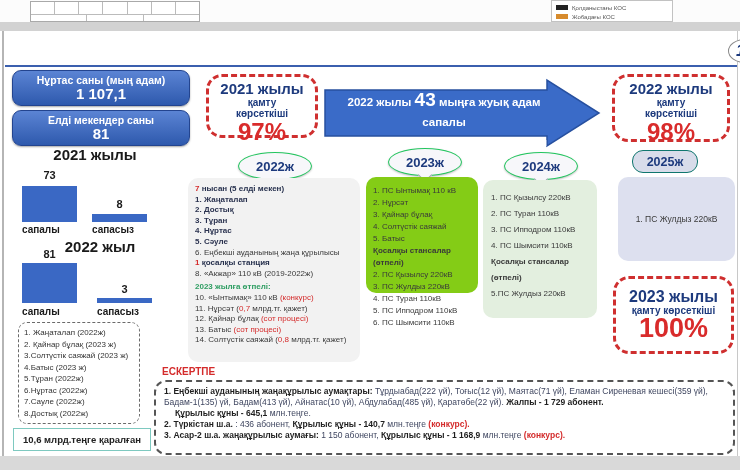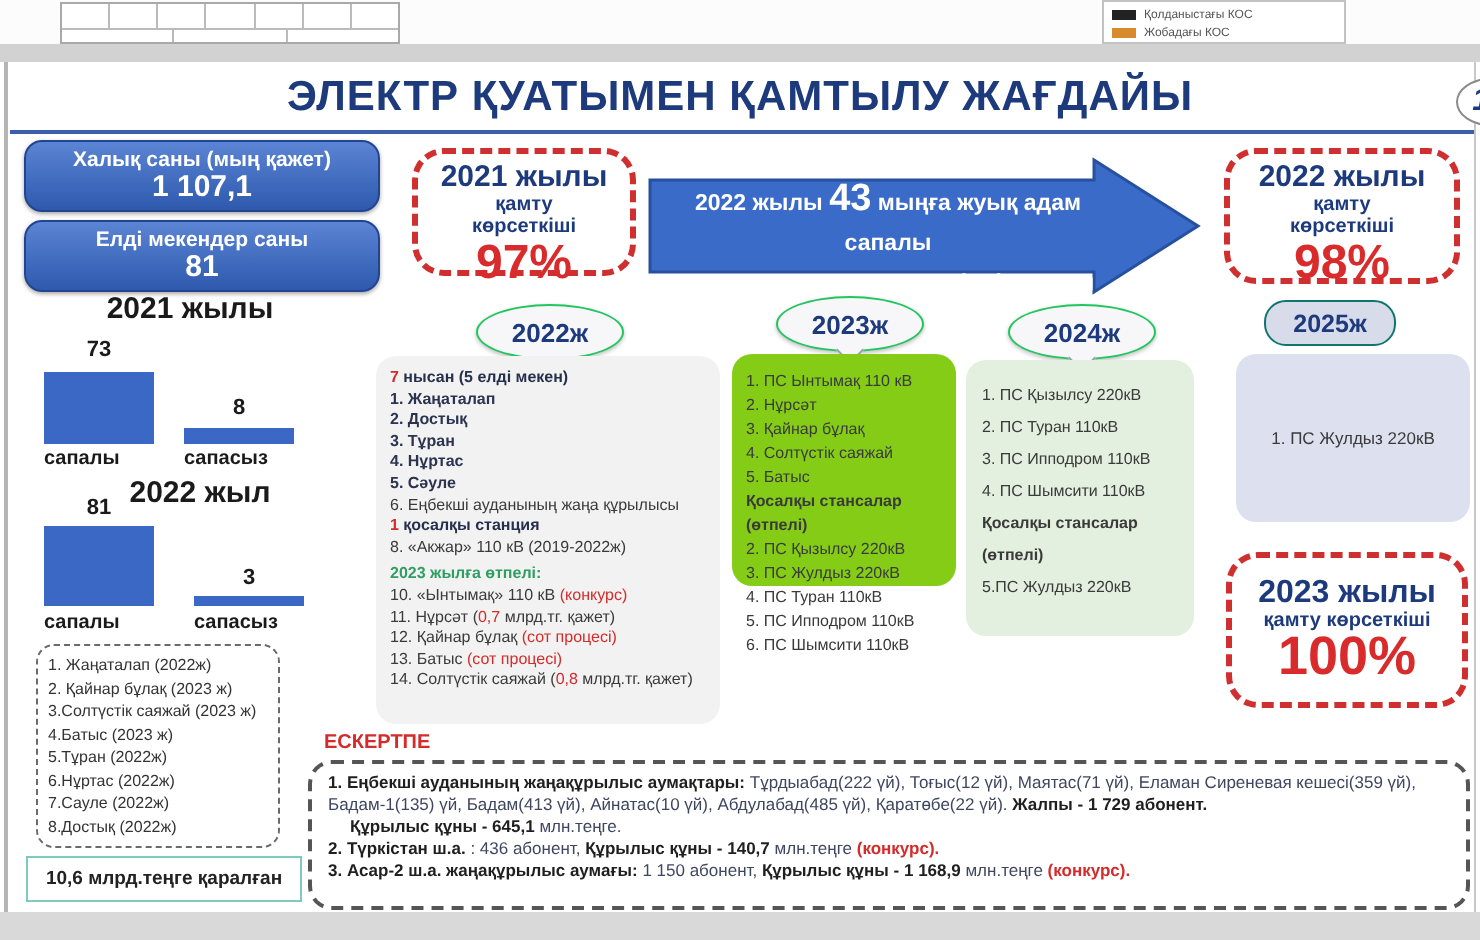--- a/index.html
+++ b/index.html
@@ -114,26 +114,25 @@
         <span class="leg-swatch" style="background:#d78b2d"></span>
         <span class="leg-label">Жобадағы КОС</span>
       </div>
     </div>
   </div>
 
   <div id="grayband" class="abs"></div>
   <div id="slide-left-edge" class="abs"></div>
   <div id="slide-right-edge" class="abs"></div>
 
-  <div id="title" class="abs">ЭЛЕКТР ҚУАТЫМЕН ҚАМТЫЛУ ЖАҒДАЙЫ</div>
   <div id="page-oval" class="abs">10</div>
   <div id="title-rule" class="abs"></div>
 
   <div class="stat abs" style="top:70px;">
-    <div class="l">Халық саны (мың қажет)</div>
+    <div class="l">Нұртас саны (мың адам)</div>
     <div class="v">1 107,1</div>
   </div>
   <div class="stat abs" style="top:110px;">
     <div class="l">Елді мекендер саны</div>
     <div class="v">81</div>
   </div>
 
   <div class="chart-h abs" style="left:15px;top:146px;width:160px;">2021 жылы</div>
   <div class="bar-val abs" style="left:22px;top:169px;width:55px;">73</div>
   <div class="bar abs" style="left:22px;top:186px;width:55px;height:36px;"></div>

